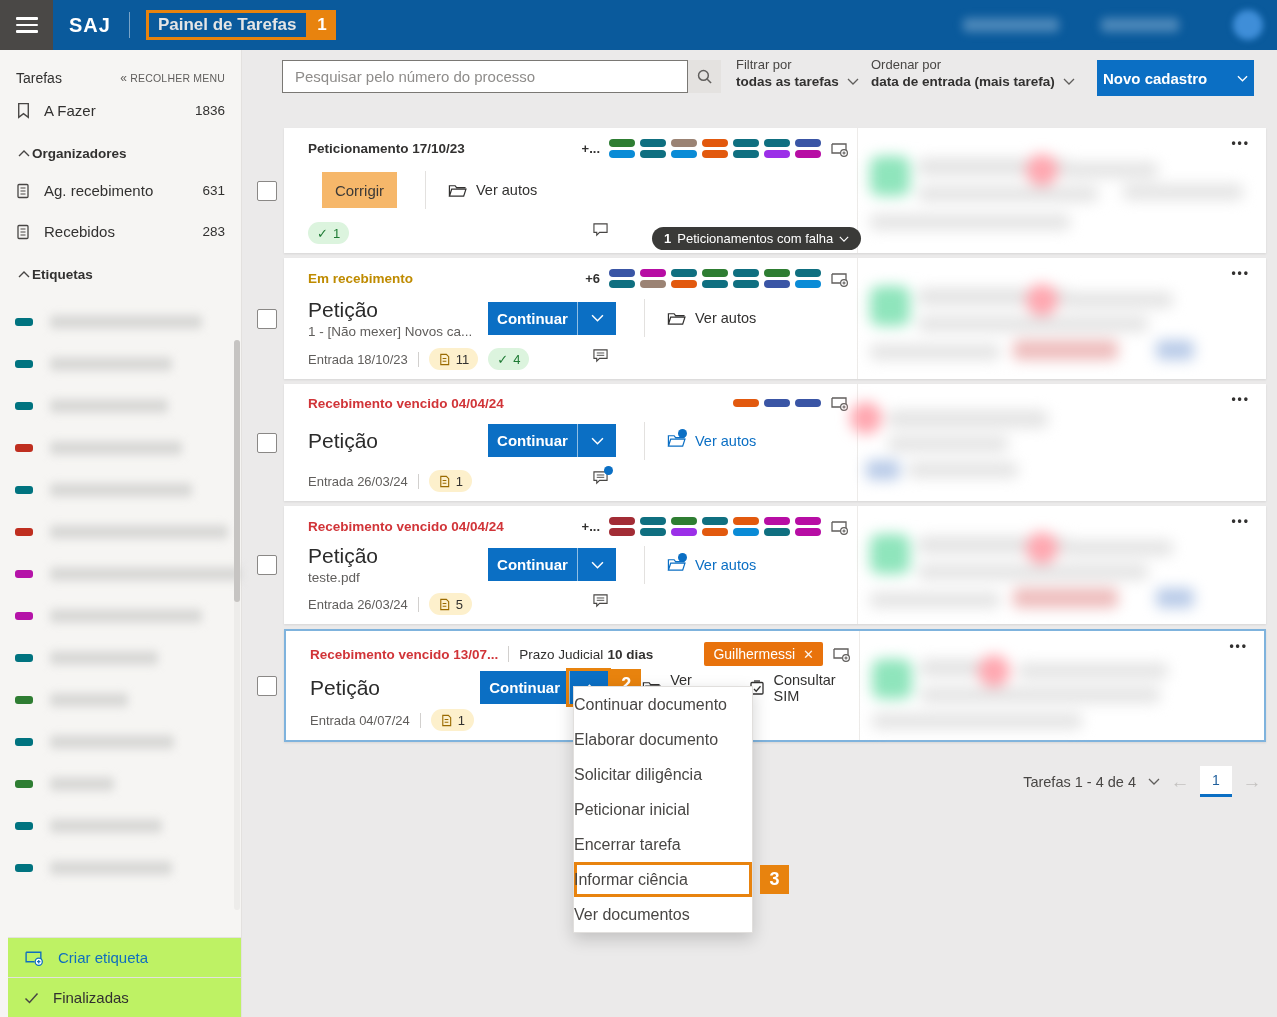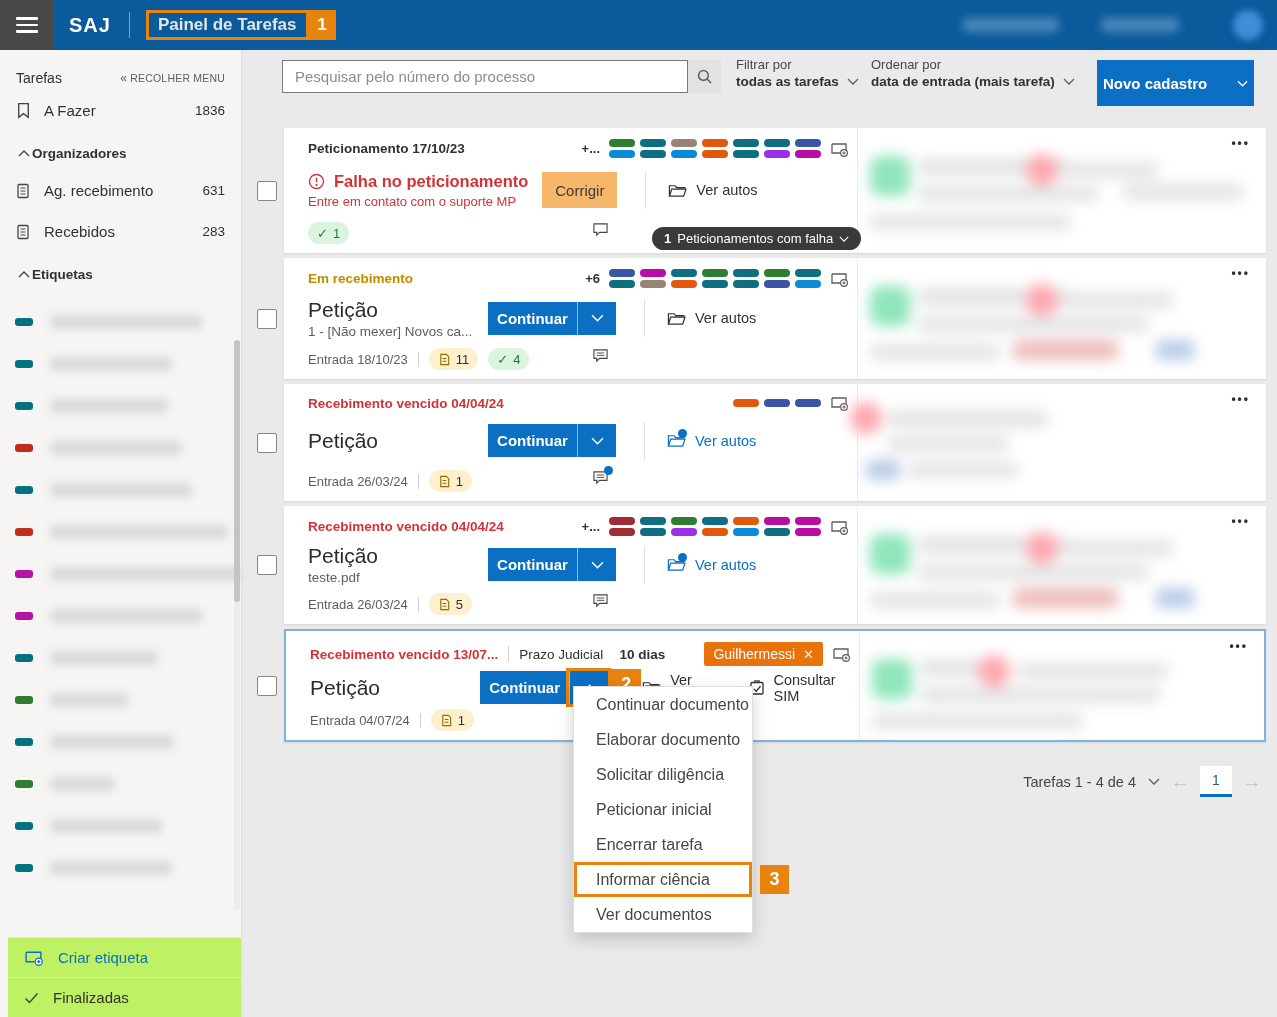--- a/index.html
+++ b/index.html
@@ -54,21 +54,21 @@
   .toolbar{position:relative;height:43px;margin-top:10px}
   .search-box{position:absolute;left:40px;top:0;width:404px;height:31px;border:1px solid #7a7874;background:#fff;display:flex;align-items:center}
   .search-box input{border:0;outline:none;flex:1;height:100%;padding:0 12px;font-size:15px;font-family:inherit;color:#323130}
   .search-box input::placeholder{color:#8e8c8a}
   .search-btn{position:absolute;left:446px;top:0;width:33px;height:33px;background:#e4e2e0;display:flex;align-items:center;justify-content:center;cursor:pointer}
   .dd-group{position:absolute;top:-3px;cursor:pointer}
   .dd-group .sm{font-size:13px;color:#484644}
   .dd-group .val{font-size:13.5px;font-weight:bold;display:flex;align-items:center;gap:8px;margin-top:2px}
   .dd-filter{left:494px}
   .dd-sort{left:629px}
-  .btn-new{position:absolute;left:855px;top:0;width:157px;height:46px;background:#0b6fc4;color:#fff;border:none;font-size:15px;font-weight:bold;font-family:inherit;display:flex;align-items:center;justify-content:space-between;gap:9px;cursor:pointer}
+  .btn-new{position:absolute;left:855px;top:0;width:157px;height:36px;background:#0b6fc4;color:#fff;border:none;font-size:15px;font-weight:bold;font-family:inherit;display:flex;align-items:center;justify-content:space-between;gap:9px;cursor:pointer}
 
   
   .cards{margin-top:25px}
   .card-row{display:flex;align-items:center;margin:0 11px 5px 15px}
   .cbx{width:18px;height:18px;background:#fff;border:1.5px solid #8a8886;border-radius:2px;flex:none;margin-right:7px;cursor:pointer}
   .card{flex:1;background:#fff;box-shadow:0 1px 2px rgba(0,0,0,.09);position:relative;display:flex}
   .card.h1{height:125px}.card.h2{height:121px}.card.h3{height:117px}.card.h4{height:118px}
   .card.h5{height:109px;border:2px solid #7fb3dd}
   .cleft{width:573px;flex:none;border-right:1px solid #edebe9;position:relative;display:flex;flex-direction:column;justify-content:space-between;padding:11px 0 9px 0}
   .chead{display:flex;align-items:center;padding:0 8px 0 24px}
@@ -103,35 +103,35 @@
   .comment .dot2{position:absolute;right:-4px;top:-4px;width:9px;height:9px;border-radius:50%;background:#0b6fc4}
   .err-title{display:flex;align-items:center;gap:9px;color:#d13438;font-size:16.5px;font-weight:bold}
   .err-sub{color:#d13438;font-size:13px;margin-top:3px}
   .btn-fix{width:75px;height:36px;background:#f6b76a;border:none;font-family:inherit;font-size:15px;color:#3d3a37;cursor:pointer;margin-left:14px}
   .fail-pill{position:absolute;left:368px;bottom:3px;background:#3a3a38;color:#fff;border-radius:12px;height:23px;display:flex;align-items:center;gap:6px;padding:0 12px;font-size:13px;cursor:pointer;z-index:5}
   .fail-pill b{font-weight:bold}
   .assignee{background:#e8720c;color:#fff;font-size:14px;height:24px;display:flex;align-items:center;gap:8px;padding:0 9px;border-radius:2px}
   .assignee .x{cursor:pointer;font-size:13px;opacity:.92}
   .dl-sep{width:1px;height:16px;background:#d2d0ce;margin:0 10px}
   .dl{font-size:13.5px;color:#323130}
-  .dl b{margin-left:16px}
+  .dl b{margin-left:4px}
 
   
   .cright{flex:1;position:relative}
   .ellipsis{position:absolute;top:8px;right:16px;font-size:12px;letter-spacing:2px;color:#323130;cursor:pointer;font-weight:bold}
   .rblur{position:absolute;inset:0;filter:blur(7px);pointer-events:none}
   .rblur div{position:absolute;border-radius:5px;background:#e4e4e4}
   .b-green{left:12px;top:28px;width:40px;height:40px;background:#8fe5bc !important;border-radius:9px !important}
   .b-pink{width:32px;height:32px;border-radius:50% !important;background:#ffa7b0 !important}
   .b-blue{background:#b9cbe8 !important}
   .b-red{background:#eebcbc !important}
 
   
   .menu{position:absolute;left:573px;top:686px;width:178px;background:#fff;border:1px solid #e1dfdd;box-shadow:0 6px 16px rgba(0,0,0,.18);z-index:60}
-  .menu-item{height:35px;display:flex;align-items:center;padding-left:22px;font-size:16px;color:#484644;cursor:pointer;position:relative}
+  .menu-item{height:35px;display:flex;align-items:center;padding-left:0;font-size:16px;color:#484644;cursor:pointer;position:relative}
   .menu-item.hot{box-shadow:inset 0 0 0 3px #e8830e}
   .callout.c3{position:absolute;right:-37px;top:3px;width:29px;height:29px;font-size:18px}
 
   
   .pagination{display:flex;align-items:center;justify-content:flex-end;gap:6px;margin:24px 11px 0 0}
   .pg-label{display:flex;align-items:center;gap:12px;font-size:14.5px;color:#484644;cursor:pointer}
   .pg-arrow{width:28px;height:28px;display:flex;align-items:center;justify-content:center;color:#c3c1bf;font-size:19px;cursor:pointer}
   .pg-page{width:32px;height:28px;background:#fff;border-bottom:3px solid #0b6fc4;display:flex;align-items:center;justify-content:center;font-size:14px;color:#1f5f9c;cursor:pointer}
 </style>
 </head>
@@ -388,33 +388,20 @@
                   <svg width="19" height="16" viewBox="0 0 19 16">
                     <path d="M2 3 h14 v7" fill="none" stroke="currentColor" stroke-width="1.3"></path>
                     <path d="M2 3 v9 h8" fill="none" stroke="currentColor" stroke-width="1.3"></path>
                     <circle cx="14" cy="12" r="3.4" fill="#fff" stroke="currentColor" stroke-width="1.2"></circle>
                     <path d="M14 10.4 v3.2 M12.4 12 h3.2" stroke="currentColor" stroke-width="1.2"></path>
                   </svg>
                 </span>
             </span>
           </div>
           <div class="cmid">
-            <div>
-              <div class="err-title">
-                  <span>
-                    <svg width="17" height="17" viewBox="0 0 16 16">
-                      <circle cx="8" cy="8" r="6.6" fill="none" stroke="#d13438" stroke-width="1.3"></circle>
-                      <path d="M8 4.4 v4.2" stroke="#d13438" stroke-width="1.4"></path>
-                      <circle cx="8" cy="11.2" r="1" fill="#d13438"></circle>
-                    </svg>
-                  </span>
-                  <span>Falha no peticionamento</span>
-                </div>
-              <div class="err-sub">Entre em contato com o suporte MP</div>
-            </div>
             <button class="btn-fix">Corrigir</button>
             <div class="vsep"></div>
             <span class="clink">
               <span>
                   <svg width="19" height="15" viewBox="0 0 20 15">
                     <path d="M1.5 13.5 V2.5 h6 l1.5 2 h9.5 M1.5 13.5 l2.4-7.5 h15 l-2.4 7.5 z" fill="none" stroke="currentColor" stroke-width="1.3"></path>
                   </svg>
                 </span>
               <span>Ver autos</span>
             </span>

